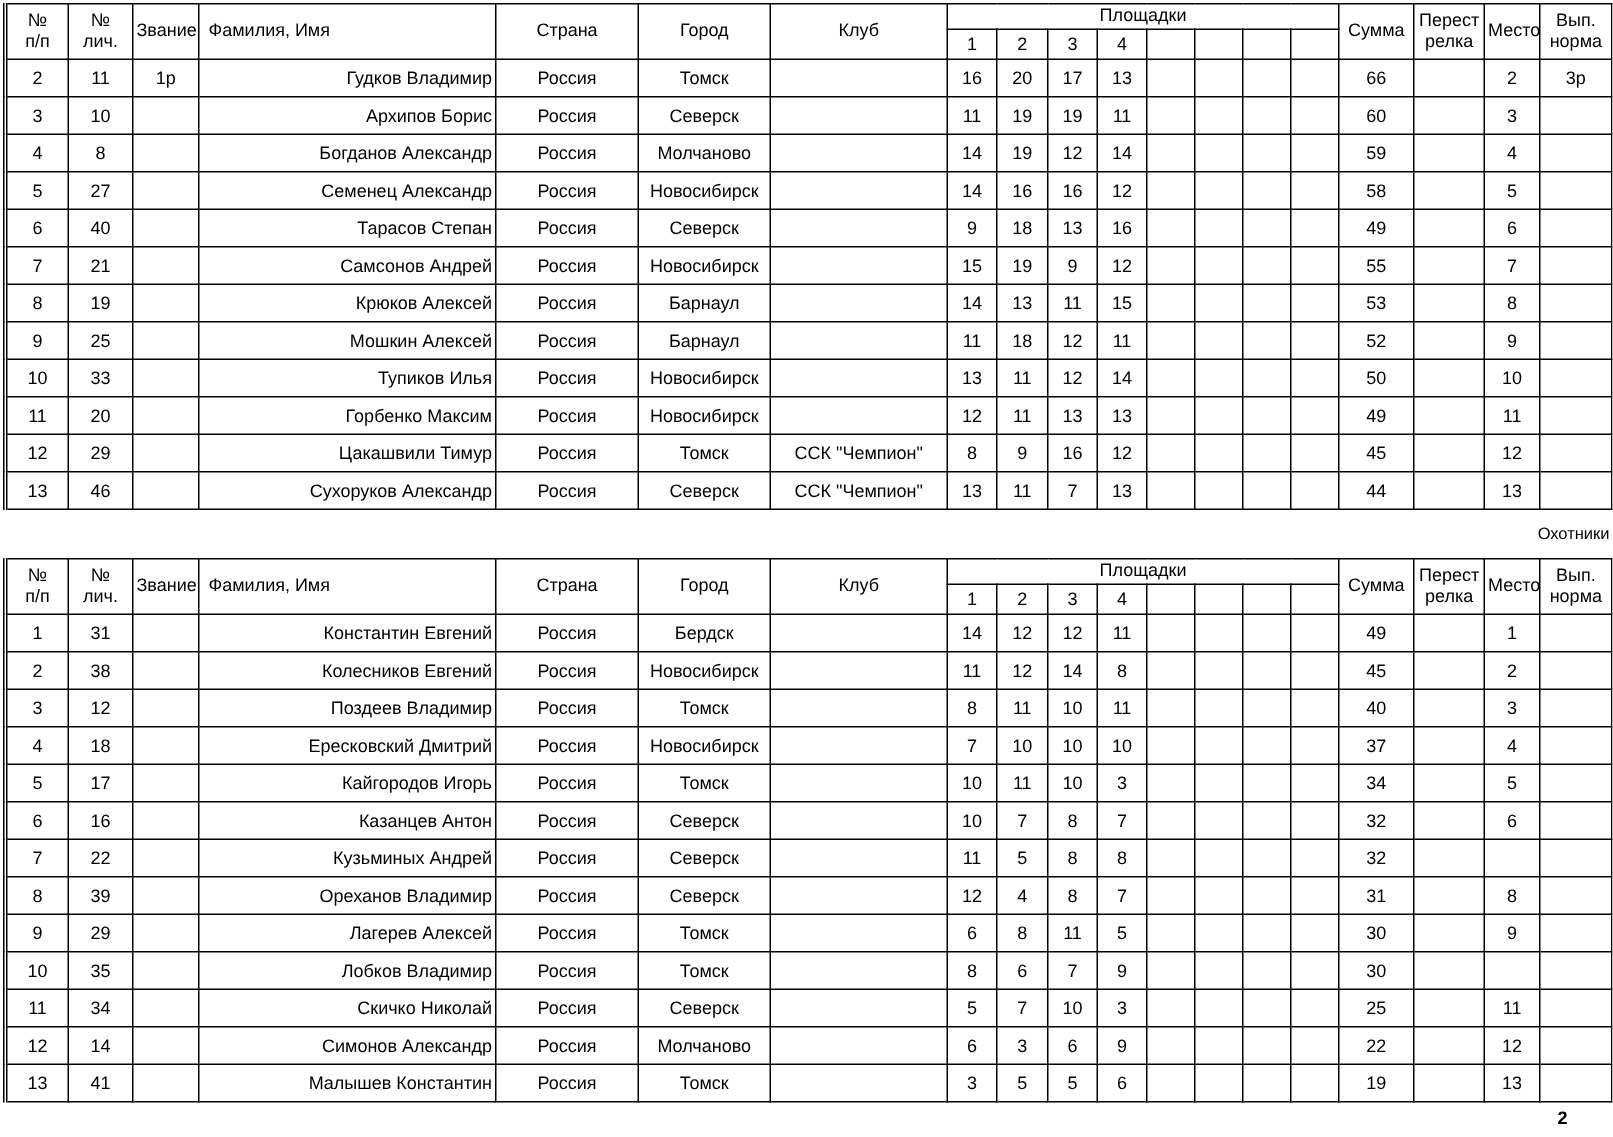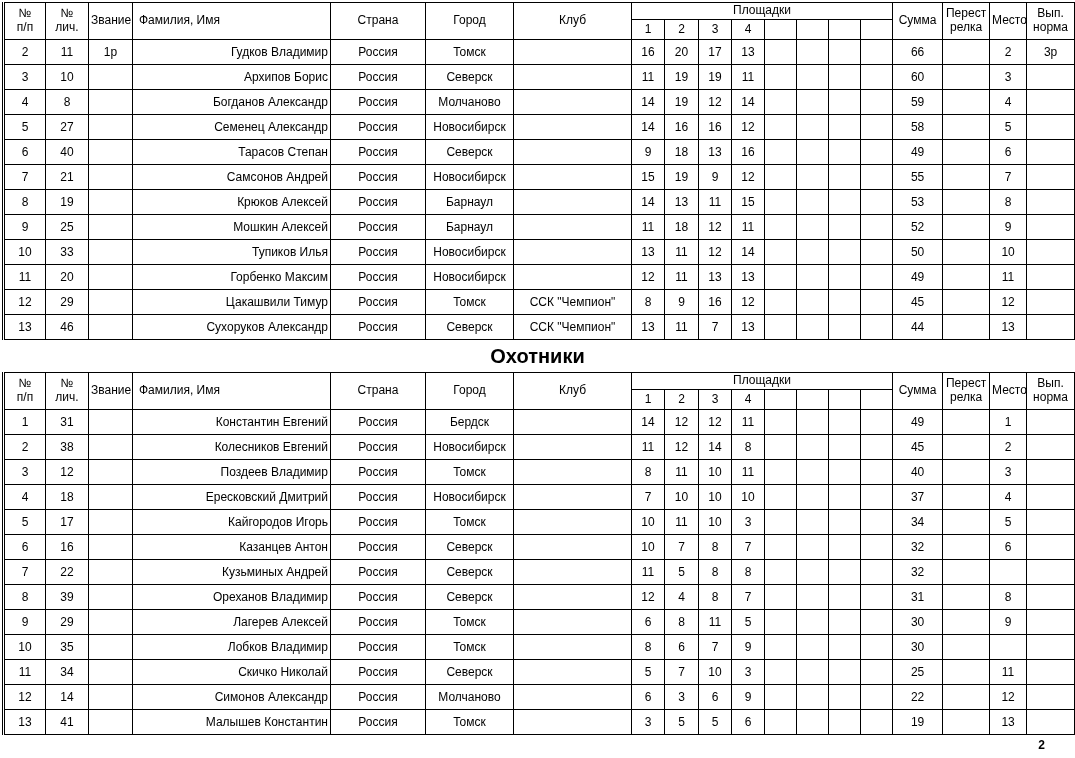--- a/index.html
+++ b/index.html
@@ -27,21 +27,21 @@
   .results thead tr.group-row th{height:16px;}
   .results thead tr.sub-row th{height:19px;}
   .results th.h-name{text-align:left;padding-left:6px;}
   .results td{height:24px;white-space:nowrap;}
   .results td.left{text-align:right;padding-left:6px;}
 
   .t1{margin-top:2px;}
 
   .section-heading{
     width:1071px;margin-left:2px;height:32px;line-height:32px;
-    text-align:center;font-weight:bold;font-size:20px;
+    text-align:right;font-weight:normal;font-size:11px;
   }
   .page-number{
     width:1045px;text-align:right;font-weight:bold;font-size:12px;
     margin-top:3px;
   }
 
   col.c-npp{width:42px;}  col.c-nlich{width:43px;} col.c-zvanie{width:44px;}
   col.c-name{width:198px;}col.c-country{width:95px;}col.c-city{width:88px;}
   col.c-club{width:118px;}
   col.c-s1{width:33px;} col.c-s2{width:34px;} col.c-s3{width:33px;} col.c-s4{width:33px;}

